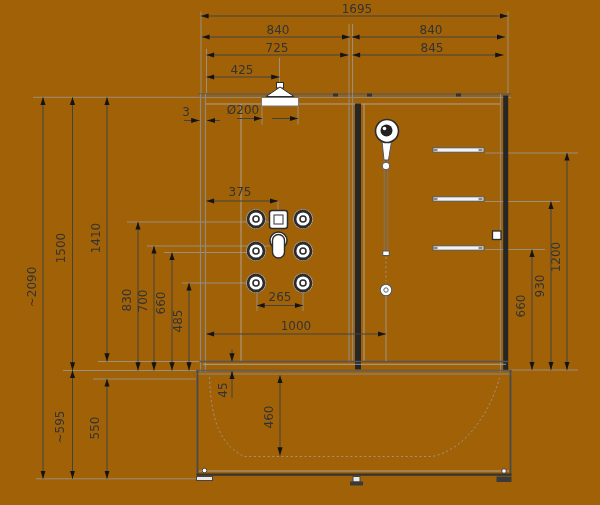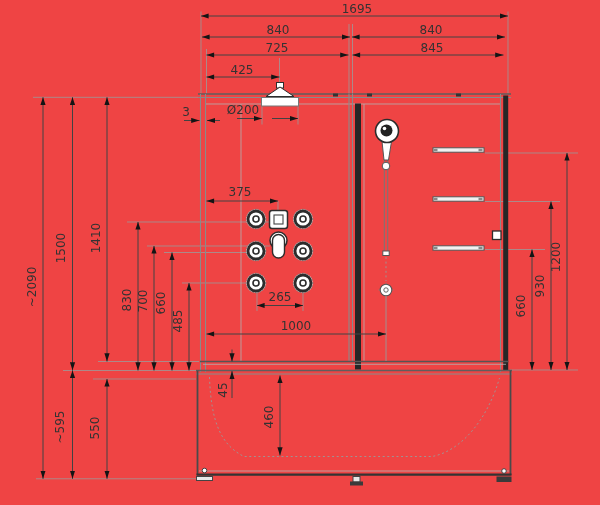--- a/index.html
+++ b/index.html
@@ -1,16 +1,16 @@
 <!DOCTYPE html>
 <html><head>
 <meta charset="utf-8">
 <style>
   html,body{margin:0;padding:0;background:#fff;}
-  #stage{width:600px;height:505px;position:relative;background:#ef4444;}
+  #stage{width:600px;height:505px;position:relative;background:#a16207;}
   svg{display:block;}
   text{font-family:"DejaVu Sans",sans-serif;font-size:12px;fill:#333;}
   .d{stroke:#424242;stroke-width:1;fill:none;}
   .l{stroke:#9a9a9a;stroke-width:0.8;fill:none;}
   .p{stroke:#8a8a8a;stroke-width:1.1;fill:none;}
   .pt{stroke:#b3b3b3;stroke-width:0.8;fill:none;}
   .ps{stroke:#5e5e5e;stroke-width:1.6;fill:none;}
   .dot{stroke:#9a9a9a;stroke-width:0.9;stroke-dasharray:2 2.6;fill:none;}
   .fx{stroke:#2c2c2c;fill:#fff;}
 </style>

